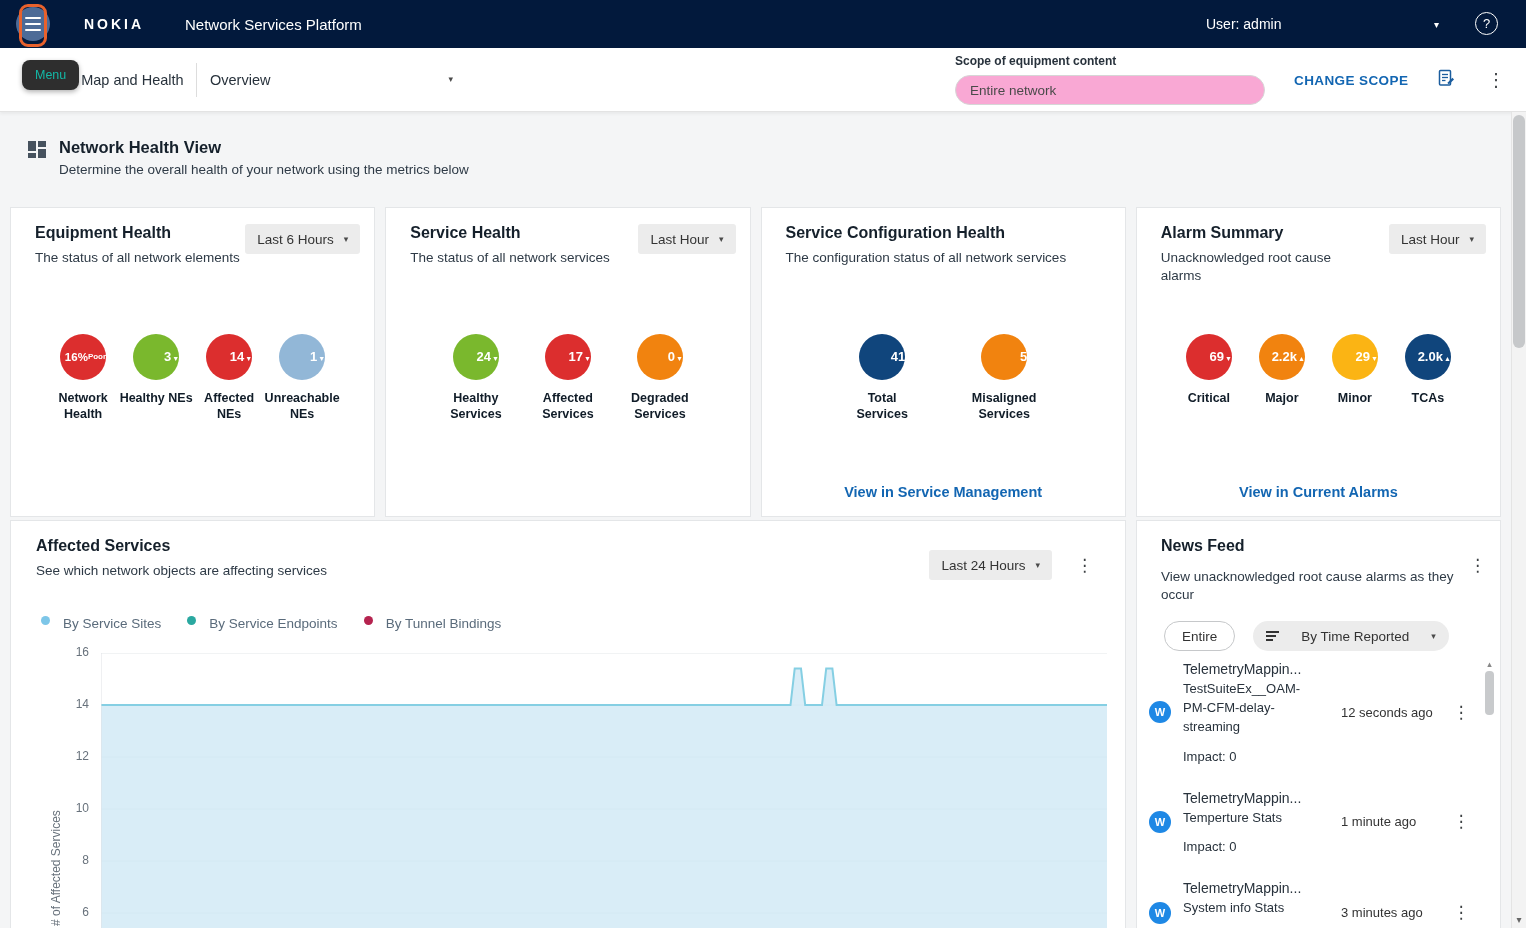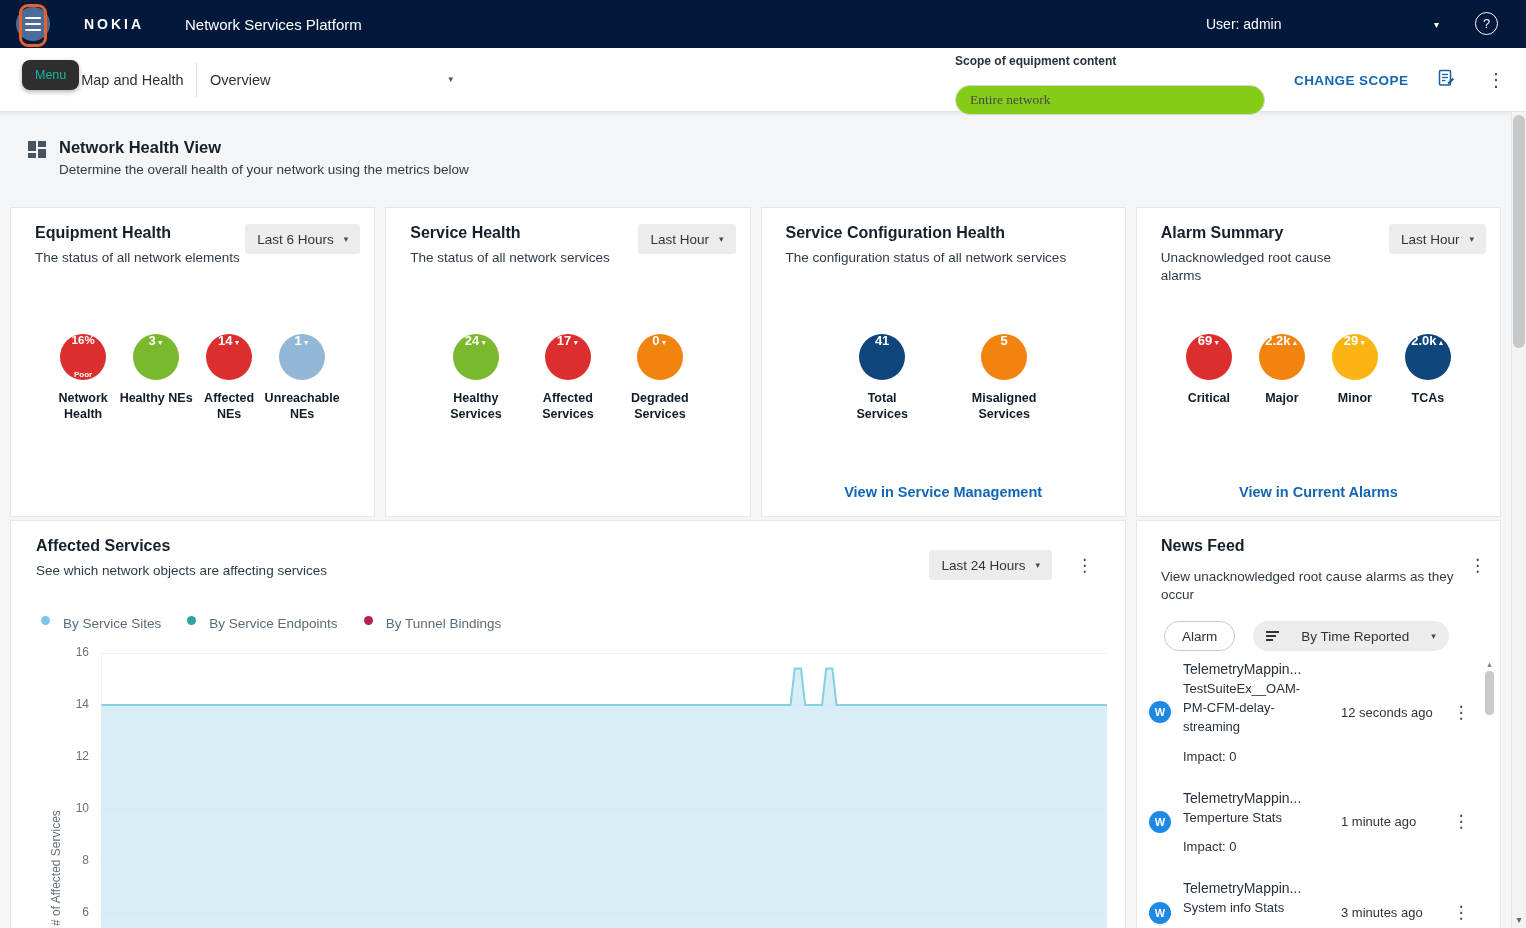--- a/index.html
+++ b/index.html
@@ -21,21 +21,21 @@
   .menu-tooltip { position:absolute; left:22px; top:60px; background:#2e2e2e; color:#14b8a6; font-size:12.5px; padding:8px 13px; border-radius:8px; z-index:40; box-shadow:0 2px 5px rgba(0,0,0,.3); }
 
   
   .toolbar { position:absolute; top:48px; left:0; right:0; height:64px; background:#fff; border-bottom:1px solid #e3e3e3; box-shadow:0 2px 3px rgba(0,0,0,.05); z-index:20; }
   .section-label { position:absolute; left:24px; top:50%; transform:translateY(-50%); font-size:14.5px; color:#28323c; white-space:nowrap; }
   .vdivider { position:absolute; left:196px; top:15px; width:1px; height:34px; background:#ddd; }
   .view-select { position:absolute; left:210px; top:50%; transform:translateY(-50%); width:243px; display:flex; justify-content:space-between; align-items:center; font-size:14.5px; color:#28323c; }
   .caret { font-size:9px; color:#4a4a4a; line-height:1; }
   .scope-group { position:absolute; left:955px; top:6px; }
   .scope-label { font-size:12px; font-weight:700; color:#28323c; }
-  .scope-input { margin-top:17px; width:310px; height:30px; border:1px solid #d6d6d6; border-radius:15px; padding:0 14px; font-size:13.5px; color:#4a4a4a; outline:none; font-family:Liberation Serif, serif; background:#84cc16; }
+  .scope-input { margin-top:7px; width:310px; height:30px; border:1px solid #d6d6d6; border-radius:15px; padding:0 14px; font-size:13.5px; color:#4a4a4a; outline:none; font-family:Liberation Sans, sans-serif; background:#f9a8d4; }
   .change-scope { position:absolute; left:1294px; top:50%; transform:translateY(-50%); font-size:13.5px; font-weight:700; letter-spacing:.4px; color:#1366b2; }
   .icon-btn { position:absolute; top:50%; transform:translateY(-50%); }
   .report-btn { left:1437px; }
   .toolbar-kebab { left:1487px; font-size:18px; color:#3c4043; }
 
   
   .content { position:absolute; top:112px; left:0; right:15px; bottom:0; background:#f4f5f6; overflow:hidden; }
   .health-header { position:absolute; top:26px; left:28px; display:flex; }
   .dash-icon { display:flex; gap:2px; margin:3px 13px 0 0; }
   .dash-icon .col { display:flex; flex-direction:column; gap:2px; }
@@ -50,21 +50,21 @@
   .cards-row .card { flex:1; }
   .card-head { display:flex; justify-content:space-between; align-items:flex-start; padding:16px 14px 0 24px; }
   .card-title { font-size:16px; font-weight:700; color:#15202b; margin-bottom:7px; }
   .card-sub { font-size:13.5px; color:#2e3a46; line-height:1.35; max-width:212px; }
   .no-pill .card-sub, .card-sub.wide { max-width:none; }
   .time-pill { display:flex; align-items:center; gap:10px; background:#ececec; height:30px; padding:0 12px; border-radius:3px; font-size:13.5px; color:#333; flex:none; }
   .metrics { position:absolute; top:126px; left:20px; right:20px; display:flex; justify-content:center; }
   .metrics[data-count="3"] { gap:19px; }
   .metrics[data-count="2"] { gap:49px; }
   .metric { width:73px; display:flex; flex-direction:column; align-items:center; }
-  .bubble { width:46px; height:46px; border-radius:50%; color:#fff; display:flex; flex-direction:column; align-items:center; justify-content:space-between; font-weight:700; }
+  .bubble { width:46px; height:46px; border-radius:50%; color:#fff; display:flex; align-items:center; justify-content:flex-end; font-weight:700; }
   .bubble-value { font-size:13px; line-height:1.1; }
   .bubble.has-sub .bubble-value { font-size:11.5px; }
   .bubble-sub { font-size:8px; font-weight:700; line-height:1.2; }
   .trend { font-size:7px; margin-left:1px; }
   .metric-label { margin-top:10px; font-size:12.5px; font-weight:700; color:#101c28; text-align:center; line-height:1.3; }
   .card-link { position:absolute; bottom:16px; left:0; right:0; text-align:center; color:#1366b2; font-weight:700; font-size:14.5px; background:none; border:none; }
   .kebab-btn { font-size:17px; color:#3c4043; line-height:1; }
 
   
   .bottom-row { position:absolute; top:408px; left:10px; width:1491px; height:560px; display:flex; gap:10px; }
@@ -386,21 +386,21 @@
       </div>
     </section>
 
     <section class="card nf-card">
       <div class="nf-head">
         <h3 class="card-title">News Feed</h3>
       </div>
       <button class="kebab-btn">⋮</button>
       <p class="nf-sub">View unacknowledged root cause alarms as they occur</p>
       <div class="nf-filters">
-        <button class="chip">Alarm</button>
+        <button class="chip">Entire</button>
         <button class="sort-pill">
           <span class="sort-icon">
               <i></i>
               <i></i>
               <i></i>
             </span>
           <span>By Time Reported</span>
           <span class="caret">▾</span>
         </button>
       </div>

